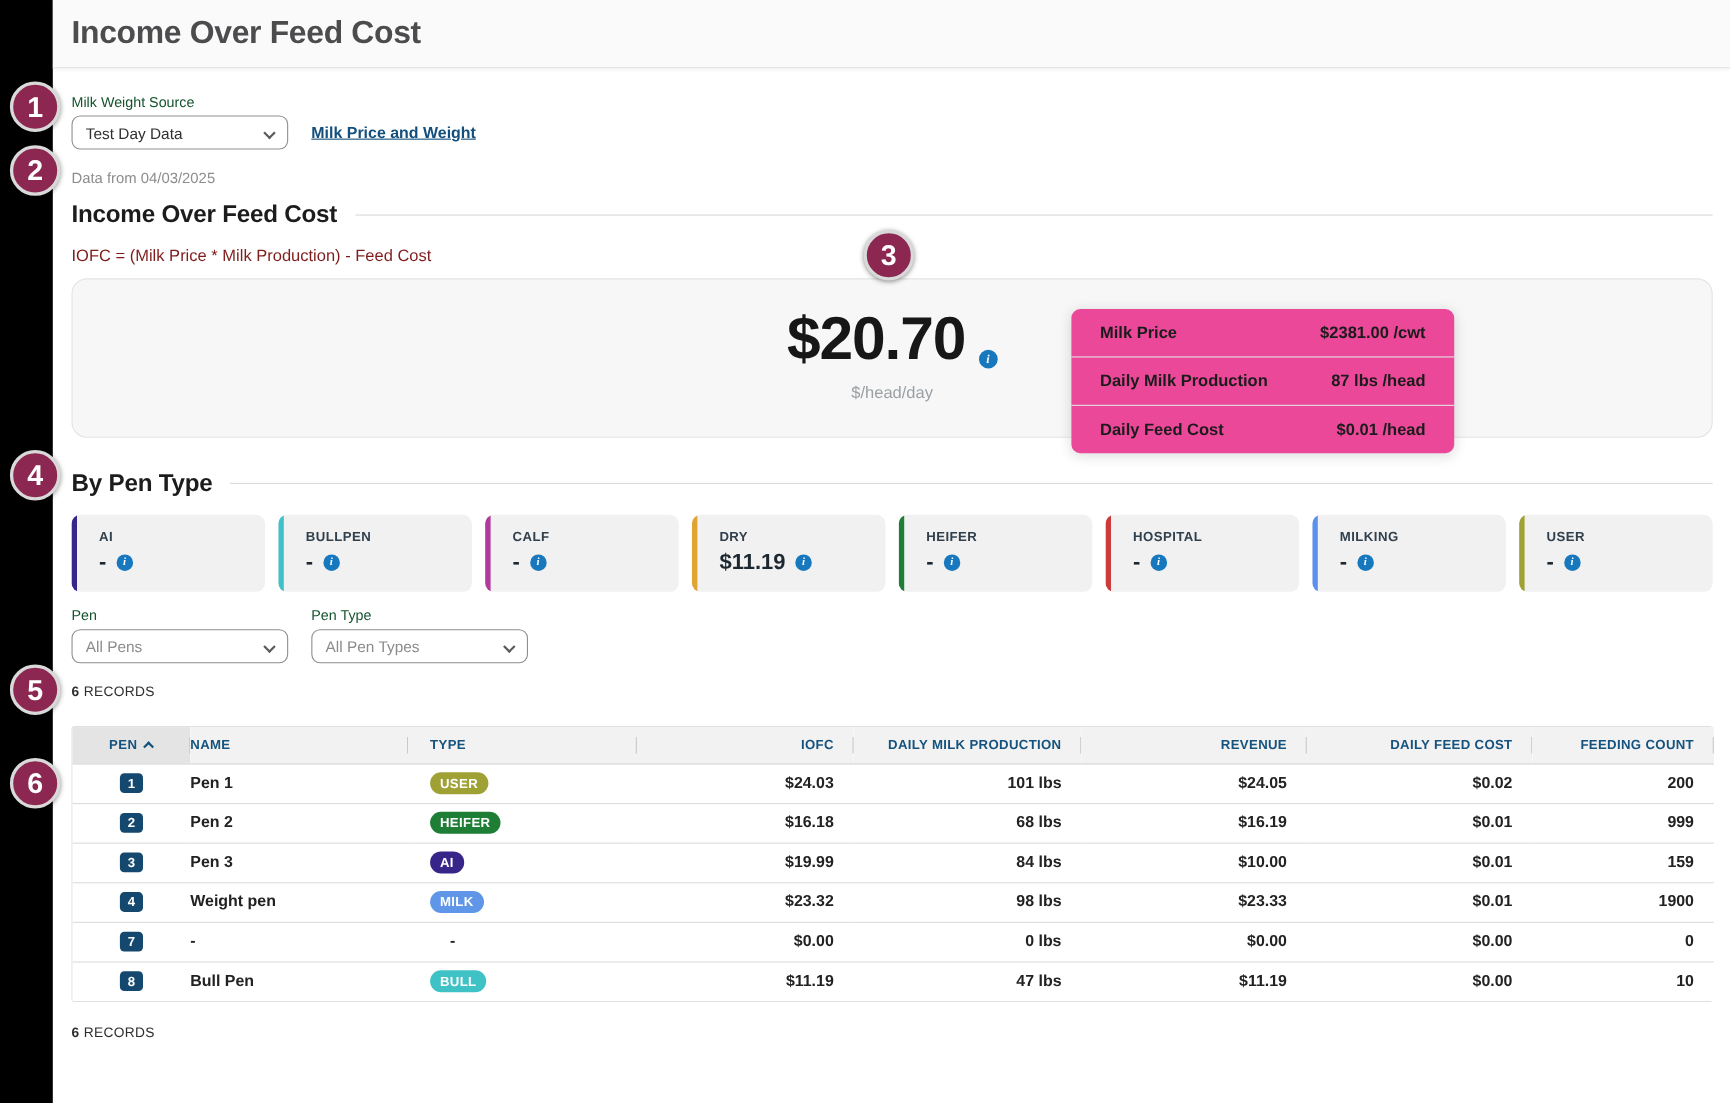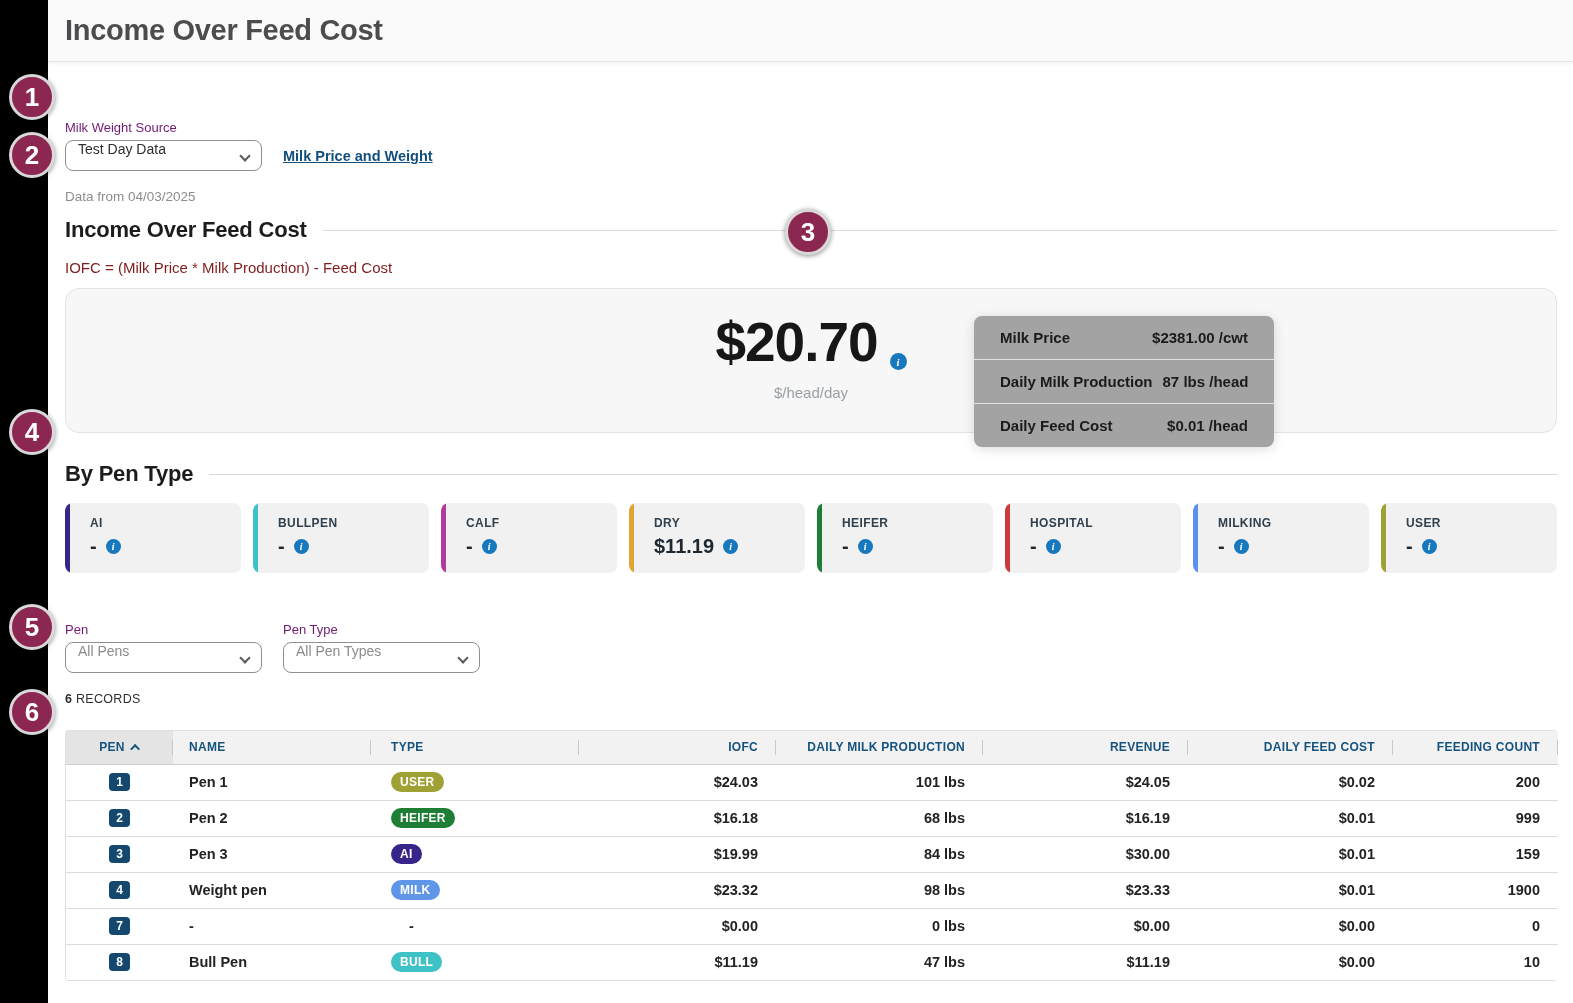--- a/index.html
+++ b/index.html
@@ -13,23 +13,23 @@
   .app-header { position:absolute; left:48px; top:0; width:1525px; height:62px;
     background:#fafafa; border-bottom:1px solid #e4e4e4;
     box-shadow:0 2px 4px rgba(0,0,0,0.05); display:flex; align-items:center; padding-left:17px; }
   .app-title { font-size:29px; font-weight:700; color:#4c4c4e; letter-spacing:-0.3px; }
 
   
   .content { position:absolute; left:48px; top:62px; width:1525px; padding:0 16px 0 17px; }
 
   
   .controls-row { margin-top:23px; display:flex; align-items:flex-end; gap:21px; }
-  .field-label { font-size:13px; color:#701a75; margin-bottom:5px;margin-top:35px; }
+  .field-label { font-size:13px; color:#14532d; margin-bottom:5px; }
   .select { width:197px; height:31px; border:1px solid #8f8f8f; border-radius:8px;
-    background:#fff; display:flex; align-items:flex-start; padding:0 12px; position:relative;
+    background:#fff; display:flex; align-items:center; padding:0 12px; position:relative;
     font-size:14px; color:#2f2f2f; cursor:pointer; }
   .select .chev { position:absolute; right:12px; top:11px; width:8px; height:8px;
     border-right:2px solid #5a5a5a; border-bottom:2px solid #5a5a5a; transform:rotate(45deg); }
   .select.placeholder-style { color:#8b8b8b; }
   .text-link { font-size:14.5px; font-weight:700; color:#134f7c; text-decoration:underline;
     padding-bottom:7px; cursor:pointer; }
 
   .data-from { margin-top:18px; font-size:13.5px; color:#8d8d8d; }
 
   
@@ -47,21 +47,21 @@
   .hero-value-row { display:flex; align-items:flex-end; }
   .hero-value { font-size:55px; font-weight:700; color:#171717; letter-spacing:-1px; line-height:1; }
   .hero-unit { margin-top:14px; font-size:15px; color:#9aa0a4; }
 
   .info-icon { width:17px; height:17px; border-radius:50%; background:#1878be; color:#fff;
     display:inline-flex; align-items:center; justify-content:center; cursor:pointer; flex:0 0 auto; }
   .info-icon::before { content:"i"; font-family:"Liberation Serif",serif; font-size:11px; font-weight:700; font-style:italic; }
   .hero-value-row .info-icon { margin-left:12px; margin-top:6px; }
 
   
-  .tooltip-card { position:absolute; left:908px; top:27px; width:300px; background:#a3a3a3;
+  .tooltip-card { position:absolute; left:908px; top:27px; width:348px; background:#ec4899;
     border-radius:8px; box-shadow:0 2px 12px rgba(0,0,0,0.14); z-index:6; }
   .tt-row { display:flex; justify-content:space-between; align-items:center; gap:10px;
     padding:13px 26px; font-size:15px; font-weight:700; color:#1b1b1b; white-space:nowrap; }
   .tt-row + .tt-row { border-top:1px solid #e2e2e2; }
 
   
   .cards-grid { margin-top:16px; display:grid; grid-template-columns:repeat(8,1fr); gap:12px; }
   .ptype-card { position:relative; height:70px; background:#f1f1f1; border-radius:8px;
     padding:13px 8px 0 25px; overflow:hidden; }
   .ptype-card .accent { position:absolute; left:0; top:0; bottom:0; width:5px; border-radius:4px 0 0 4px; }
@@ -85,21 +85,21 @@
   thead th::after { content:""; position:absolute; right:0; top:9px; width:1px; height:15px; background:#c9c9c9; }
   th.sorted { background:#e4e4e4; }
   .sort-arrow { display:inline-block; width:7px; height:7px; border-left:2px solid #15537e;
     border-top:2px solid #15537e; transform:rotate(45deg) translateY(2px); margin-left:8px; }
   tbody td { height:36px; font-size:14.5px; font-weight:600; color:#222; background:#fff; }
   tbody tr + tr td { border-top:1px solid #dcdcdc; }
   thead tr th { border-bottom:1px solid #cfcfcf; }
   col.c1{width:107px} col.c2{width:198px} col.c3{width:208px} col.c4{width:197px}
   col.c5{width:207px} col.c6{width:205px} col.c7{width:205px} col.c8{width:165px}
   td:nth-child(1){text-align:center} th:nth-child(1){text-align:center}
-  td:nth-child(2),th:nth-child(2){text-align:left; padding-left:16px}
+  td:nth-child(2),th:nth-child(2){text-align:left; }
   td:nth-child(3),th:nth-child(3){text-align:left; padding-left:20px}
   td:nth-child(n+4),th:nth-child(n+4){text-align:right; padding-right:18px}
 
   .pen-badge { display:inline-block; min-width:13px; background:#15486e; color:#fff;
     font-size:12px; font-weight:700; padding:2px 7px; border-radius:4px; }
   .type-badge { display:inline-block; color:#fff; font-size:12px; font-weight:700;
     padding:3px 9px; border-radius:10px; letter-spacing:.3px; }
 
   
   .annotation { position:absolute; width:46px; height:46px; border-radius:50%;
@@ -307,21 +307,21 @@
     <td class="cell-dfc">$0.01</td>
     <td class="cell-fc">999</td>
   </tr>
 
   <tr>
     <td><span class="pen-badge">3</span></td>
     <td class="cell-name">Pen 3</td>
     <td><span class="type-badge" style="background-color: rgb(56, 37, 138);">AI</span></td>
     <td class="cell-iofc">$19.99</td>
     <td class="cell-dmp">84 lbs</td>
-    <td class="cell-rev">$30.00</td>
+    <td class="cell-rev">$10.00</td>
     <td class="cell-dfc">$0.01</td>
     <td class="cell-fc">159</td>
   </tr>
 
   <tr>
     <td><span class="pen-badge">4</span></td>
     <td class="cell-name">Weight pen</td>
     <td><span class="type-badge" style="background-color: rgb(95, 150, 232);">MILK</span></td>
     <td class="cell-iofc">$23.32</td>
     <td class="cell-dmp">98 lbs</td>

